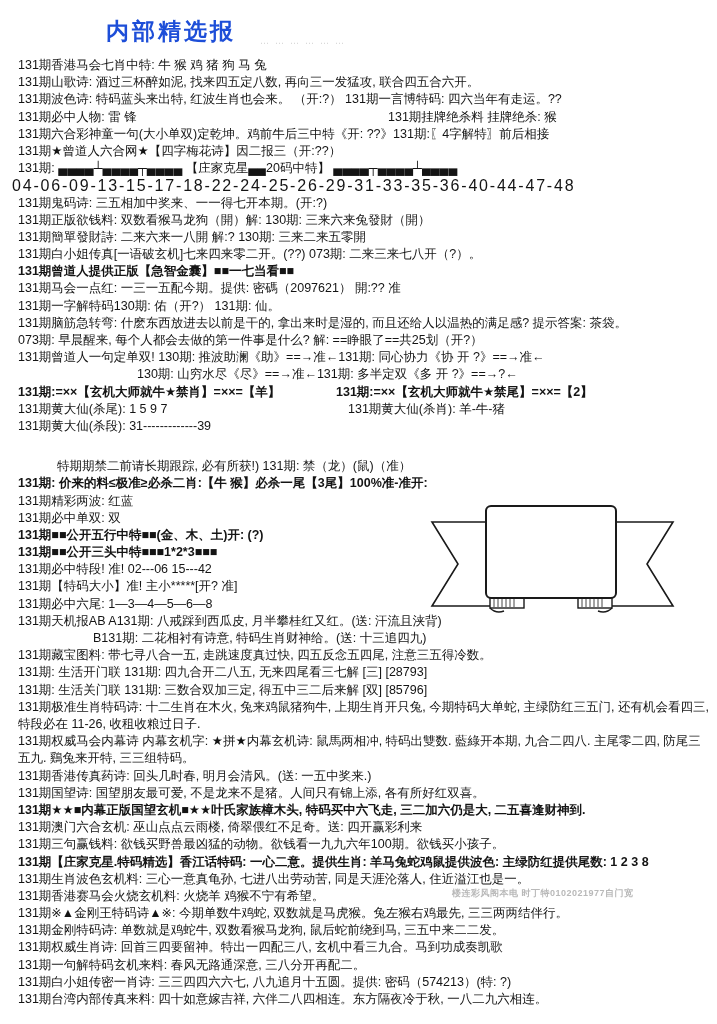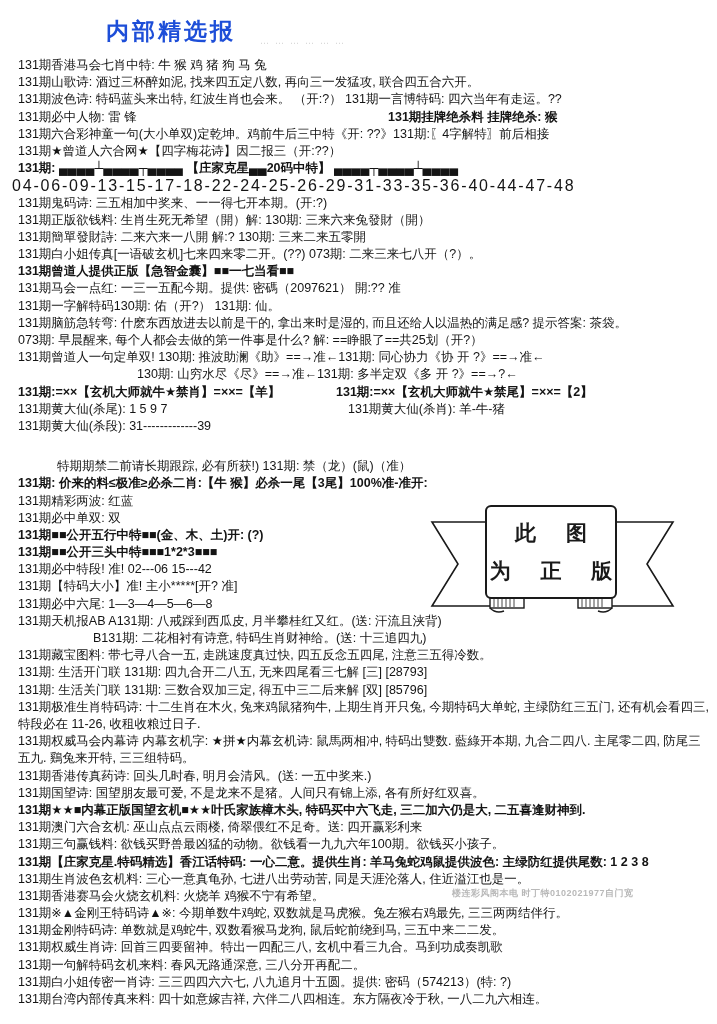--- a/index.html
+++ b/index.html
@@ -20,21 +20,21 @@
   .report-lines{
     position:absolute;top:57px;left:18px;width:692px;
   }
   .line{
     position:relative;height:17.2px;line-height:17.2px;
     font-size:12.5px;white-space:nowrap;color:#141414;
   }
   .line.wrap{height:auto;white-space:normal;}
   .line .col2{position:absolute;top:0;}
   .line.bold{font-weight:700;}
-  .line.bars{font-weight:700;font-size:12.5px;}
+  .line.bars{font-weight:400;font-size:12.5px;}
   .line.nums{
     font-weight:400;font-size:16px;letter-spacing:1.8px;
     line-height:17.2px;height:17.2px;margin-left:-6px;
   }
   .watermark{
     position:absolute;left:452px;top:887px;width:260px;
     font-size:9px;color:#b9b9b9;letter-spacing:0.5px;
     filter:blur(0.4px);white-space:nowrap;font-weight:bold;
   }
   .ribbon{
@@ -54,27 +54,27 @@
 </head>
 <body>
 
 <div class="page-title">内部精选报</div>
 <div class="title-smudge">⋯⋯⋯⋯⋯⋯</div>
 
 <div class="report-lines">
     <div class="line"><span>131期香港马会七肖中特: 牛  猴  鸡  猪  狗  马  兔</span></div>
     <div class="line"><span>131期山歌诗: 酒过三杯醉如泥, 找来四五定八数, 再向三一发猛攻, 联合四五合六开。</span></div>
     <div class="line"><span>131期波色诗: 特码蓝头来出特, 红波生肖也会来。 （开:?）  131期一言博特码: 四六当年有走运。??</span></div>
-    <div class="line"><span>131期必中人物: 雷 锋</span><span class="col2" style="left: 370px; font-weight: bold;">131期挂牌绝杀料 挂牌绝杀: 猴</span></div>
+    <div class="line"><span>131期必中人物: 雷 锋</span><span class="col2" style="left: 370px;">131期挂牌绝杀料 挂牌绝杀: 猴</span></div>
     <div class="line"><span>131期六合彩神童一句(大小单双)定乾坤。鸡前牛后三中特《开: ??》131期:〖4字解特〗前后相接</span></div>
     <div class="line"><span>131期★曾道人六合网★【四字梅花诗】因二报三（开:??）</span></div>
     <div class="line bars"><span>131期: ▄▄▄▄┴▄▄▄▄┬▄▄▄▄ 【庄家克星▄▄20码中特】 ▄▄▄▄┬▄▄▄▄┴▄▄▄▄</span></div>
     <div class="line nums"><span>04-06-09-13-15-17-18-22-24-25-26-29-31-33-35-36-40-44-47-48</span></div>
     <div class="line"><span>131期鬼码诗: 三五相加中奖来、一一得七开本期。(开:?)</span></div>
-    <div class="line"><span>131期正版欲钱料: 生肖生死无希望（開）解: 130期: 三来六来兔發財（開）</span></div>
+    <div class="line"><span>131期正版欲钱料: 双数看猴马龙狗（開）解: 130期: 三来六来兔發財（開）</span></div>
     <div class="line"><span>131期簡單發財詩: 二来六来一八開 解:? 130期: 三来二来五零開</span></div>
     <div class="line"><span>131期白小姐传真[一语破玄机]七来四来零二开。(??) 073期: 二来三来七八开（?）。</span></div>
     <div class="line bold"><span>131期曾道人提供正版【急智金囊】■■一七当看■■</span></div>
     <div class="line"><span>131期马会一点红: 一三一五配今期。提供: 密碼（2097621） 開:?? 准</span></div>
     <div class="line"><span>131期一字解特码130期: 佑（开?）  131期: 仙。</span></div>
     <div class="line"><span>131期脑筋急转弯: 什麽东西放进去以前是干的, 拿出来时是湿的, 而且还给人以温热的满足感? 提示答案: 茶袋。</span></div>
     <div class="line"><span>073期: 早晨醒来, 每个人都会去做的第一件事是什么? 解: ==睁眼了==共25划（开?）</span></div>
     <div class="line"><span>131期曾道人一句定单双! 130期: 推波助澜《助》==→准←131期: 同心协力《协 开 ?》==→准←</span></div>
     <div class="line" style="padding-left: 119px;"><span>130期: 山穷水尽《尽》==→准←131期: 多半定双《多 开 ?》==→?←</span></div>
     <div class="line bold"><span>131期:=××【玄机大师就牛★禁肖】=××=【羊】</span><span class="col2" style="left: 318px;">131期:=××【玄机大师就牛★禁尾】=××=【2】</span></div>
@@ -137,17 +137,13 @@
       <line x1="154" y1="97" x2="154" y2="107"></line>
         <line x1="158" y1="97" x2="158" y2="107"></line>
       <line x1="162" y1="97" x2="162" y2="107"></line>
         <line x1="166" y1="97" x2="166" y2="107"></line>
       <line x1="170" y1="97" x2="170" y2="107"></line>
         <line x1="174" y1="97" x2="174" y2="107"></line>
     </g>
 
     <rect x="58" y="6" width="130" height="92" rx="5" fill="#ffffff" stroke="#1a1a1a" stroke-width="2"></rect>
   </svg>
-  <div class="ribbon-text" style="left:58px;width:130px;">
-    <div>此 图</div>
-    <div>为 正 版</div>
-  </div>
 </div>
 
 </body></html>

